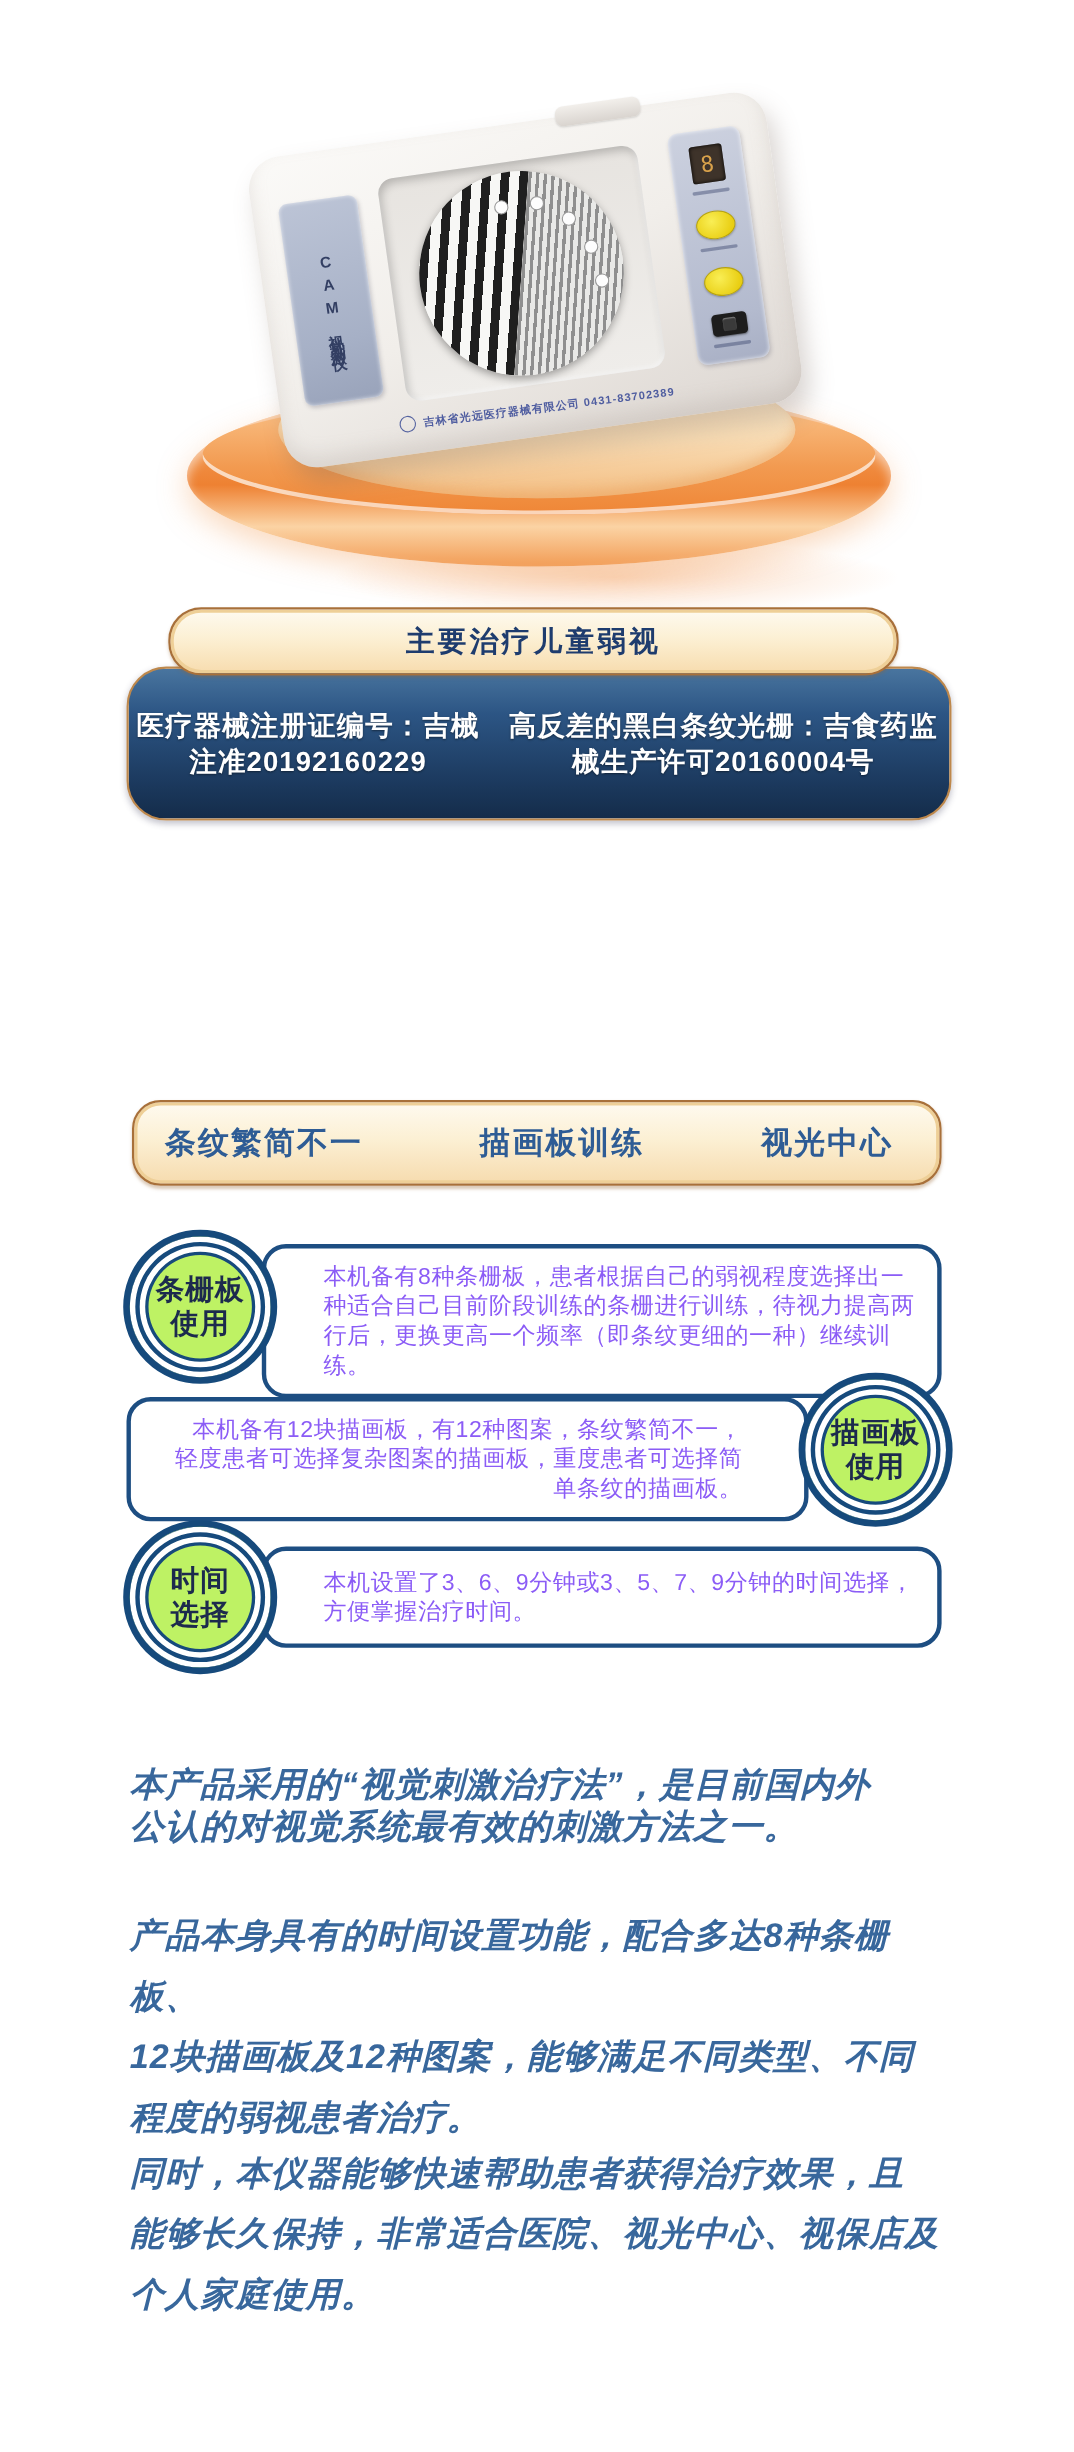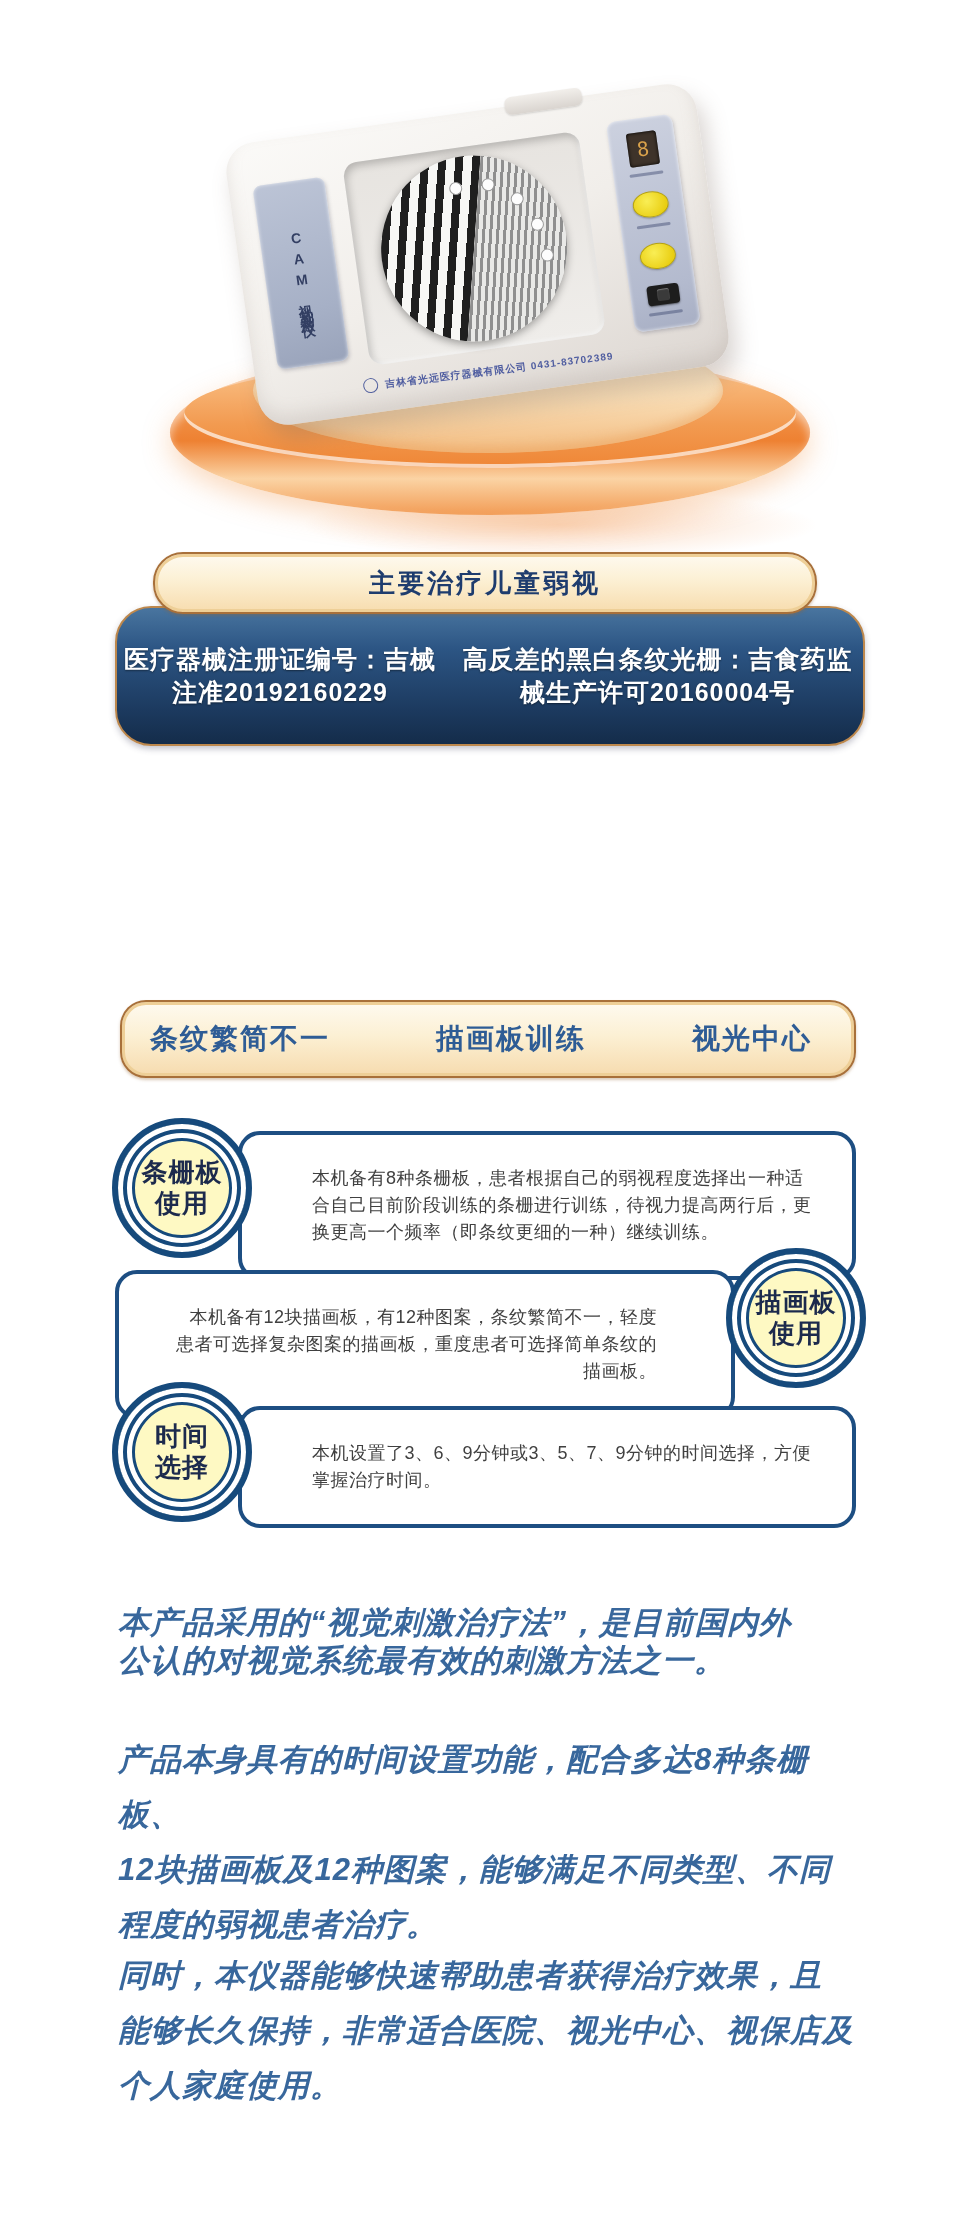--- a/index.html
+++ b/index.html
@@ -92,28 +92,28 @@
   .feature-banner{position:absolute;left:120px;top:1000px;width:736px;height:78px;border-radius:26px;
         background:linear-gradient(180deg,#fefaf0 0%,#fcf0d4 45%,#f6dbae 100%);
         border:2px solid #a8703a;
         box-shadow:inset 0 0 0 3px #eecf97,0 2px 3px rgba(150,100,50,.35);
         display:flex;align-items:center;justify-content:space-between;
         padding:0 42px 0 28px;box-sizing:border-box;}
   .feature-banner span{font-size:28px;font-weight:700;color:#2e5c95;letter-spacing:2px;}
 
   
   .info-row{position:absolute;left:0;width:976px;}
-  .info-row .badge{position:absolute;width:140px;height:140px;border-radius:50%;background:#fef9c3;
+  .info-row .badge{position:absolute;width:140px;height:140px;border-radius:50%;background:#bef264;
         border:6px solid #164a7c;box-sizing:border-box;
         box-shadow:inset 0 0 0 5px #ffffff,inset 0 0 0 9px #164a7c,inset 0 0 0 14px #ffffff,inset 0 0 0 17px #164a7c;
         display:flex;flex-direction:column;align-items:center;justify-content:center;z-index:2;}
   .info-row .badge span{font-size:26px;font-weight:700;color:#1c2a4d;line-height:31px;letter-spacing:1px;}
   .info-row .ibox{position:absolute;background:#ffffff;border:4px solid #1d4e82;border-radius:22px;
         box-sizing:border-box;display:flex;align-items:center;z-index:1;}
-  .info-row .ibox p{margin:18px;font-size:18px;color:#404040;line-height:27px;letter-spacing:.5px;}
+  .info-row .ibox p{margin:0;font-size:21px;color:#8b5cf6;line-height:27px;letter-spacing:.5px;}
 
   .row1{top:1118px;}
   .row1 .badge{left:112px;}
   .row1 .ibox{left:238px;top:13px;width:618px;min-height:112px;padding:12px 18px 12px 52px;}
 
   .row2{top:1248px;}
   .row2 .badge{left:726px;}
   .row2 .ibox{left:115px;top:22px;width:620px;min-height:96px;padding:12px 56px 12px 39px;text-align:right;}
 
   .row3{top:1382px;}

